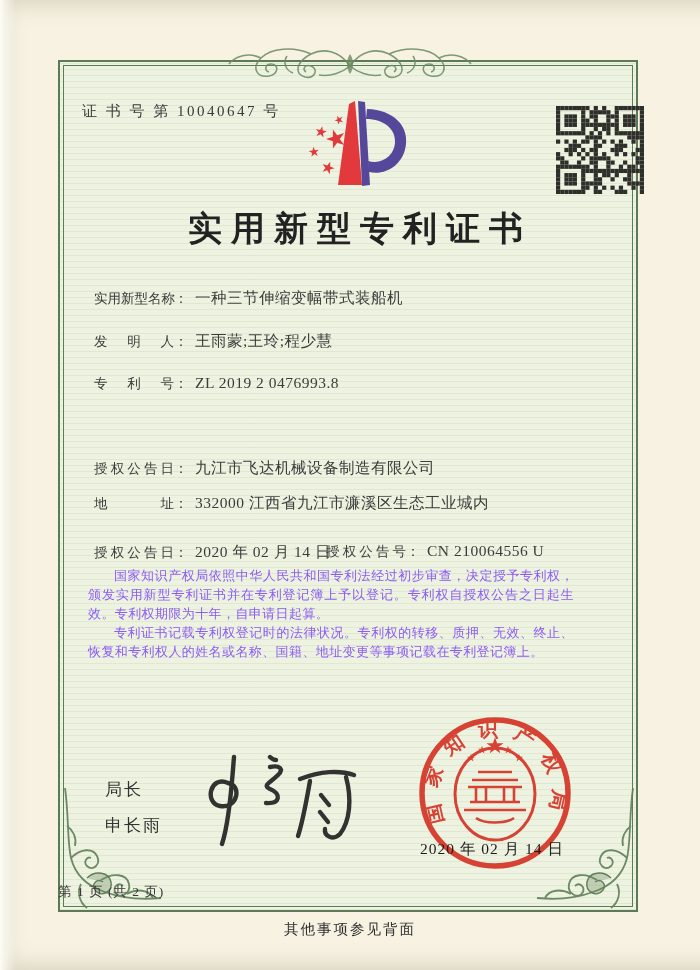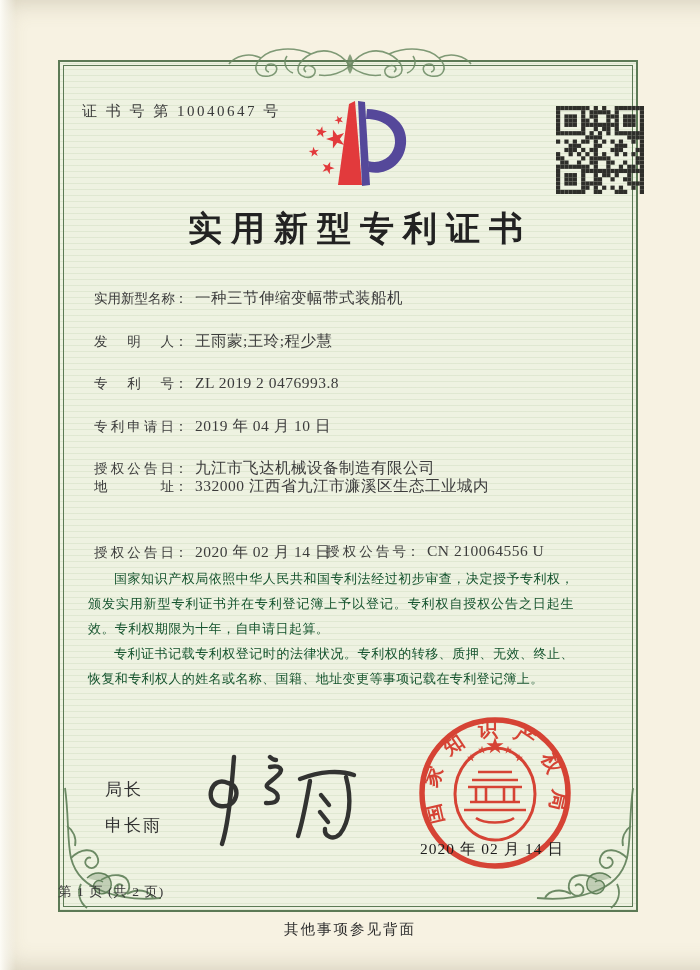--- a/index.html
+++ b/index.html
@@ -31,22 +31,22 @@
   .abs{position:absolute;z-index:3;}
   .cert-number{left:82px;top:102px;font-size:15px;letter-spacing:2.5px;color:#3a3a3a;}
   .title{left:58px;top:206px;width:580px;text-align:center;font-size:34px;font-weight:700;
          letter-spacing:9px;color:#222;margin-left:12px;}
   .row{left:94px;width:540px;font-size:15.5px;color:#3c3c3c;white-space:nowrap;}
   .row-label{display:inline-block;width:80px;text-align:justify;text-align-last:justify;
              font-size:13.5px;vertical-align:baseline;color:#3c3c3c;}
   .row-colon{display:inline-block;font-size:14px;}
   .row-value{margin-left:7px;letter-spacing:.5px;}
   .grant-2{position:absolute;left:232px;top:0;white-space:nowrap;}
-  .paras{left:88px;top:566px;width:486px;font-size:13px;line-height:25px;
-         text-align:justify;color:#14532d;letter-spacing:.4px;}
+  .paras{left:88px;top:566px;width:486px;font-size:13px;line-height:19px;
+         text-align:justify;color:#8b5cf6;letter-spacing:.4px;}
   .paras p{margin:0;text-indent:2em;}
   .signer{left:96px;top:778px;font-size:17px;color:#333;letter-spacing:2px;}
   .signer div{margin-bottom:13px;margin-left:9px;}
   .seal-date{left:420px;top:839px;font-size:15.5px;color:#1c1c1c;letter-spacing:1px;z-index:4;}
   .footer-page{left:58px;top:883px;width:580px;text-align:left;font-size:13.5px;
                color:#3a3a3a;letter-spacing:1px;}
   .back-note{left:0;top:920px;width:700px;text-align:center;font-size:14.5px;color:#2f2f2f;
              letter-spacing:2px;}
   svg{display:block;}
   .orn{z-index:2;}
@@ -374,27 +374,24 @@
 
   <div class="abs row" style="top:288px">
     <span class="row-label">实用新型名称</span><span class="row-colon">：</span><span class="row-value">一种三节伸缩变幅带式装船机</span>
   </div>
   <div class="abs row" style="top:331px">
     <span class="row-label">发明人</span><span class="row-colon">：</span><span class="row-value">王雨蒙;王玲;程少慧</span>
   </div>
   <div class="abs row" style="top:374px">
     <span class="row-label">专利号</span><span class="row-colon">：</span><span class="row-value">ZL 2019 2 0476993.8</span>
   </div>
-  <div class="abs row" style="top:416px">
-    <span class="row-label">专利申请日</span><span class="row-colon">：</span><span class="row-value">2019 年 04 月 10 日</span>
-  </div>
   <div class="abs row" style="top:458px">
     <span class="row-label">授权公告日</span><span class="row-colon">：</span><span class="row-value">九江市飞达机械设备制造有限公司</span>
   </div>
-  <div class="abs row" style="top:476px">
+  <div class="abs row" style="top:493px">
     <span class="row-label">地址</span><span class="row-colon">：</span><span class="row-value">332000 江西省九江市濂溪区生态工业城内</span>
   </div>
 
   <div class="abs row" style="top:542px">
     <span class="row-label">授权公告日</span><span class="row-colon">：</span><span class="row-value">2020 年 02 月 14 日</span>
     <span class="grant-2">
       <span class="row-label">授权公告号</span><span class="row-colon">：</span><span class="row-value">CN 210064556 U</span>
     </span>
   </div>
 

